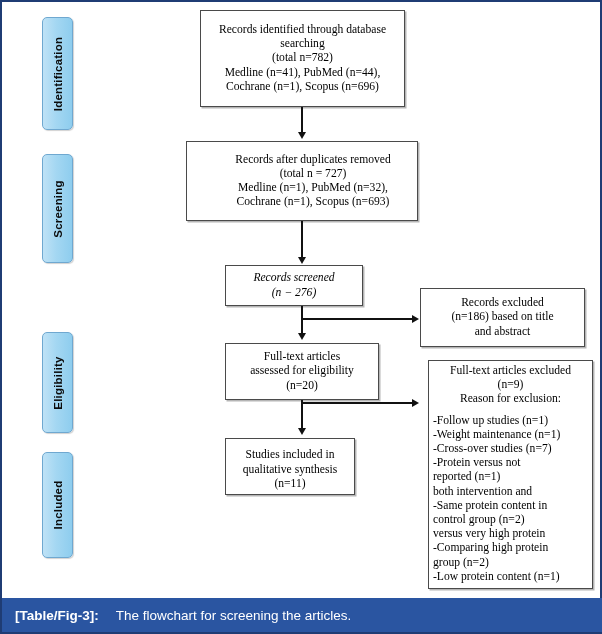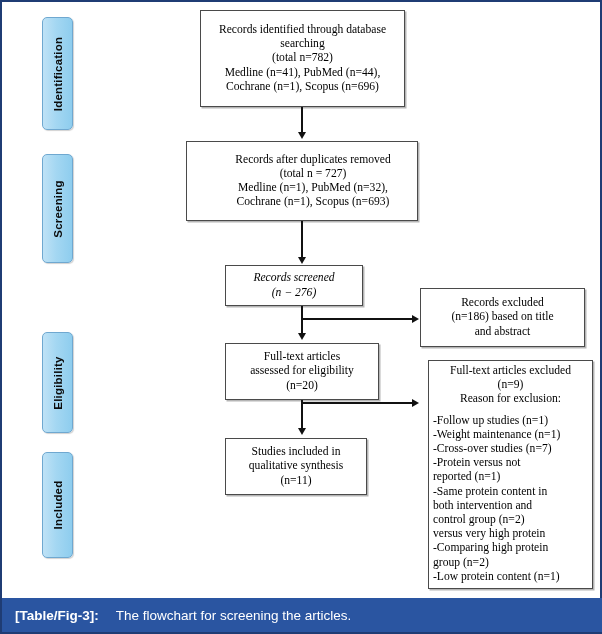--- a/index.html
+++ b/index.html
@@ -159,21 +159,21 @@
     <span class="ln">Full-text articles</span>
     <span class="ln">assessed for eligibility</span>
     <span class="ln">(n=20)</span>
   </div>
 
   <div class="vline" style="left:299px;top:398px;height:31px;"></div>
   <div class="arrow-down" style="left:295.5px;top:426px;"></div>
   <div class="hline" style="left:299px;top:400px;width:112px;"></div>
   <div class="arrow-right" style="left:410px;top:396.5px;"></div>
 
-  <div class="box" style="left:223px;top:436px;width:142px;height:57px;">
+  <div class="box" style="left:223px;top:436px;width:130px;height:57px;justify-content:flex-end;">
     <span class="ln">Studies included in</span>
     <span class="ln">qualitative synthesis</span>
     <span class="ln">(n=11)</span>
   </div>
 
   <div class="box" style="left:418px;top:286px;width:165px;height:59px;">
     <span class="ln">Records excluded</span>
     <span class="ln">(n=186) based on title</span>
     <span class="ln">and abstract</span>
   </div>
@@ -181,22 +181,22 @@
   <div class="box left-align" style="left:418px;top:358px;width:165px;height:229px;margin-left:8px;">
     <span class="ln hdr">Full-text articles excluded</span>
     <span class="ln hdr">(n=9)</span>
     <span class="ln hdr">Reason for exclusion:</span>
     <span class="gap"></span>
     <span class="ln">-Follow up studies (n=1)</span>
     <span class="ln">-Weight maintenance (n=1)</span>
     <span class="ln">-Cross-over studies (n=7)</span>
     <span class="ln">-Protein versus not</span>
     <span class="ln">reported (n=1)</span>
+    <span class="ln">both intervention and</span>
     <span class="ln">-Same protein content in</span>
-    <span class="ln">both intervention and</span>
     <span class="ln">control group (n=2)</span>
     <span class="ln">versus very high protein</span>
     <span class="ln">-Comparing high protein</span>
     <span class="ln">group (n=2)</span>
     <span class="ln">-Low protein content (n=1)</span>
   </div>
 
   <div id="caption">
     <span class="tag">[Table/Fig-3]:</span>
     <span>The flowchart for screening the articles.</span>

